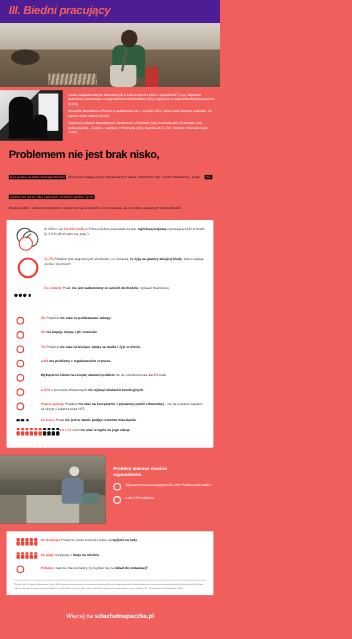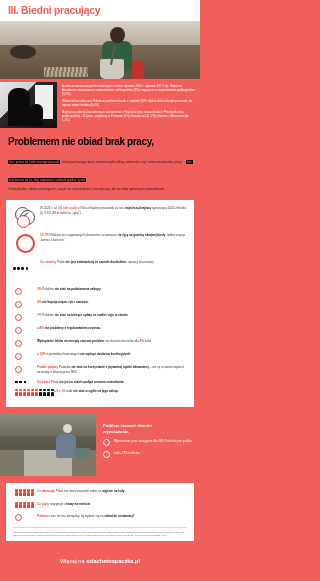--- a/index.html
+++ b/index.html
@@ -5,21 +5,21 @@
   html,body{margin:0;padding:0;}
   body{
     width:200px;height:581px;overflow:hidden;
     background:#f15f5c;
     font-family:"Liberation Sans", sans-serif;
     -webkit-font-smoothing:antialiased;
   }
   .page{position:relative;width:200px;height:581px;background:#f15f5c;}
 
   
-  .hdr{background:#ffffff;padding:5px 8px 4px 8px;}
+  .hdr{background:#4c1d95;padding:5px 8px 4px 8px;font-style:italic;}
   .hdr h1{
     margin:0;color:#f15f5c;font-size:10.5px;line-height:11.5px;
     font-weight:bold;letter-spacing:-0.3px;
   }
   .hero{
     height:58px;width:100%;position:relative;overflow:hidden;
     background:linear-gradient(#b9a68f,#8d7a63);
   }
   .hero .gnd{position:absolute;left:0;right:0;bottom:0;height:34px;
     background:linear-gradient(#7d6a55,#5e4f3f);}
@@ -178,21 +178,21 @@
       <div class="kid"></div>
     </div>
     <div class="txt">
       <p>Liczba zarejestrowanych bezrobotnych w końcu stycznia 2024 r. wynosiła 837,1 tys. Najniższe bezrobocie zanotowano w województwie wielkopolskim (3%), najwyższe w województwie podkarpackim (9,1%).</p>
       <p>Wskaźnik bezrobocia w Polsce w październiku ub. r. wyniósł 2,8% i był na dużo niższym poziomie, niż wynosi unijna średnia (6,0%).</p>
       <p>Najwyższy odsetek bezrobotnych zanotowano w Radomiu (woj. mazowieckie) i Przemyślu (woj. podkarpackie) – 8,1proc., najniższy w Poznaniu (1%), Katowicach (1,1%), Sopocie i Warszawie (po 1,3%).</p>
     </div>
   </div>
 
   <div class="lead">
-    <h2>Problemem nie obiad brak pracy,</h2>
+    <h2>Problemem nie jest brak nisko,</h2>
     <p>
       <span class="hl">lecz praca za małe wynagrodzenie</span><span class="pl">, której pod uwagę ciężar zanotowanych usług, codziennie czy i coraz mieszkaniej, pracy</span>
       <span class="hl">nie wystarcza na to, aby zapewnić rodzinie godne życie</span><span class="pl">.</span>
     </p>
     <p class="pl">Osoby biedne, wbrew stereotypom, często nie są bezrobotne, lecz pracują, ale na nisko opłacanych stanowiskach.</p>
   </div>
 
   <div class="card">
 
     <div class="stat">

